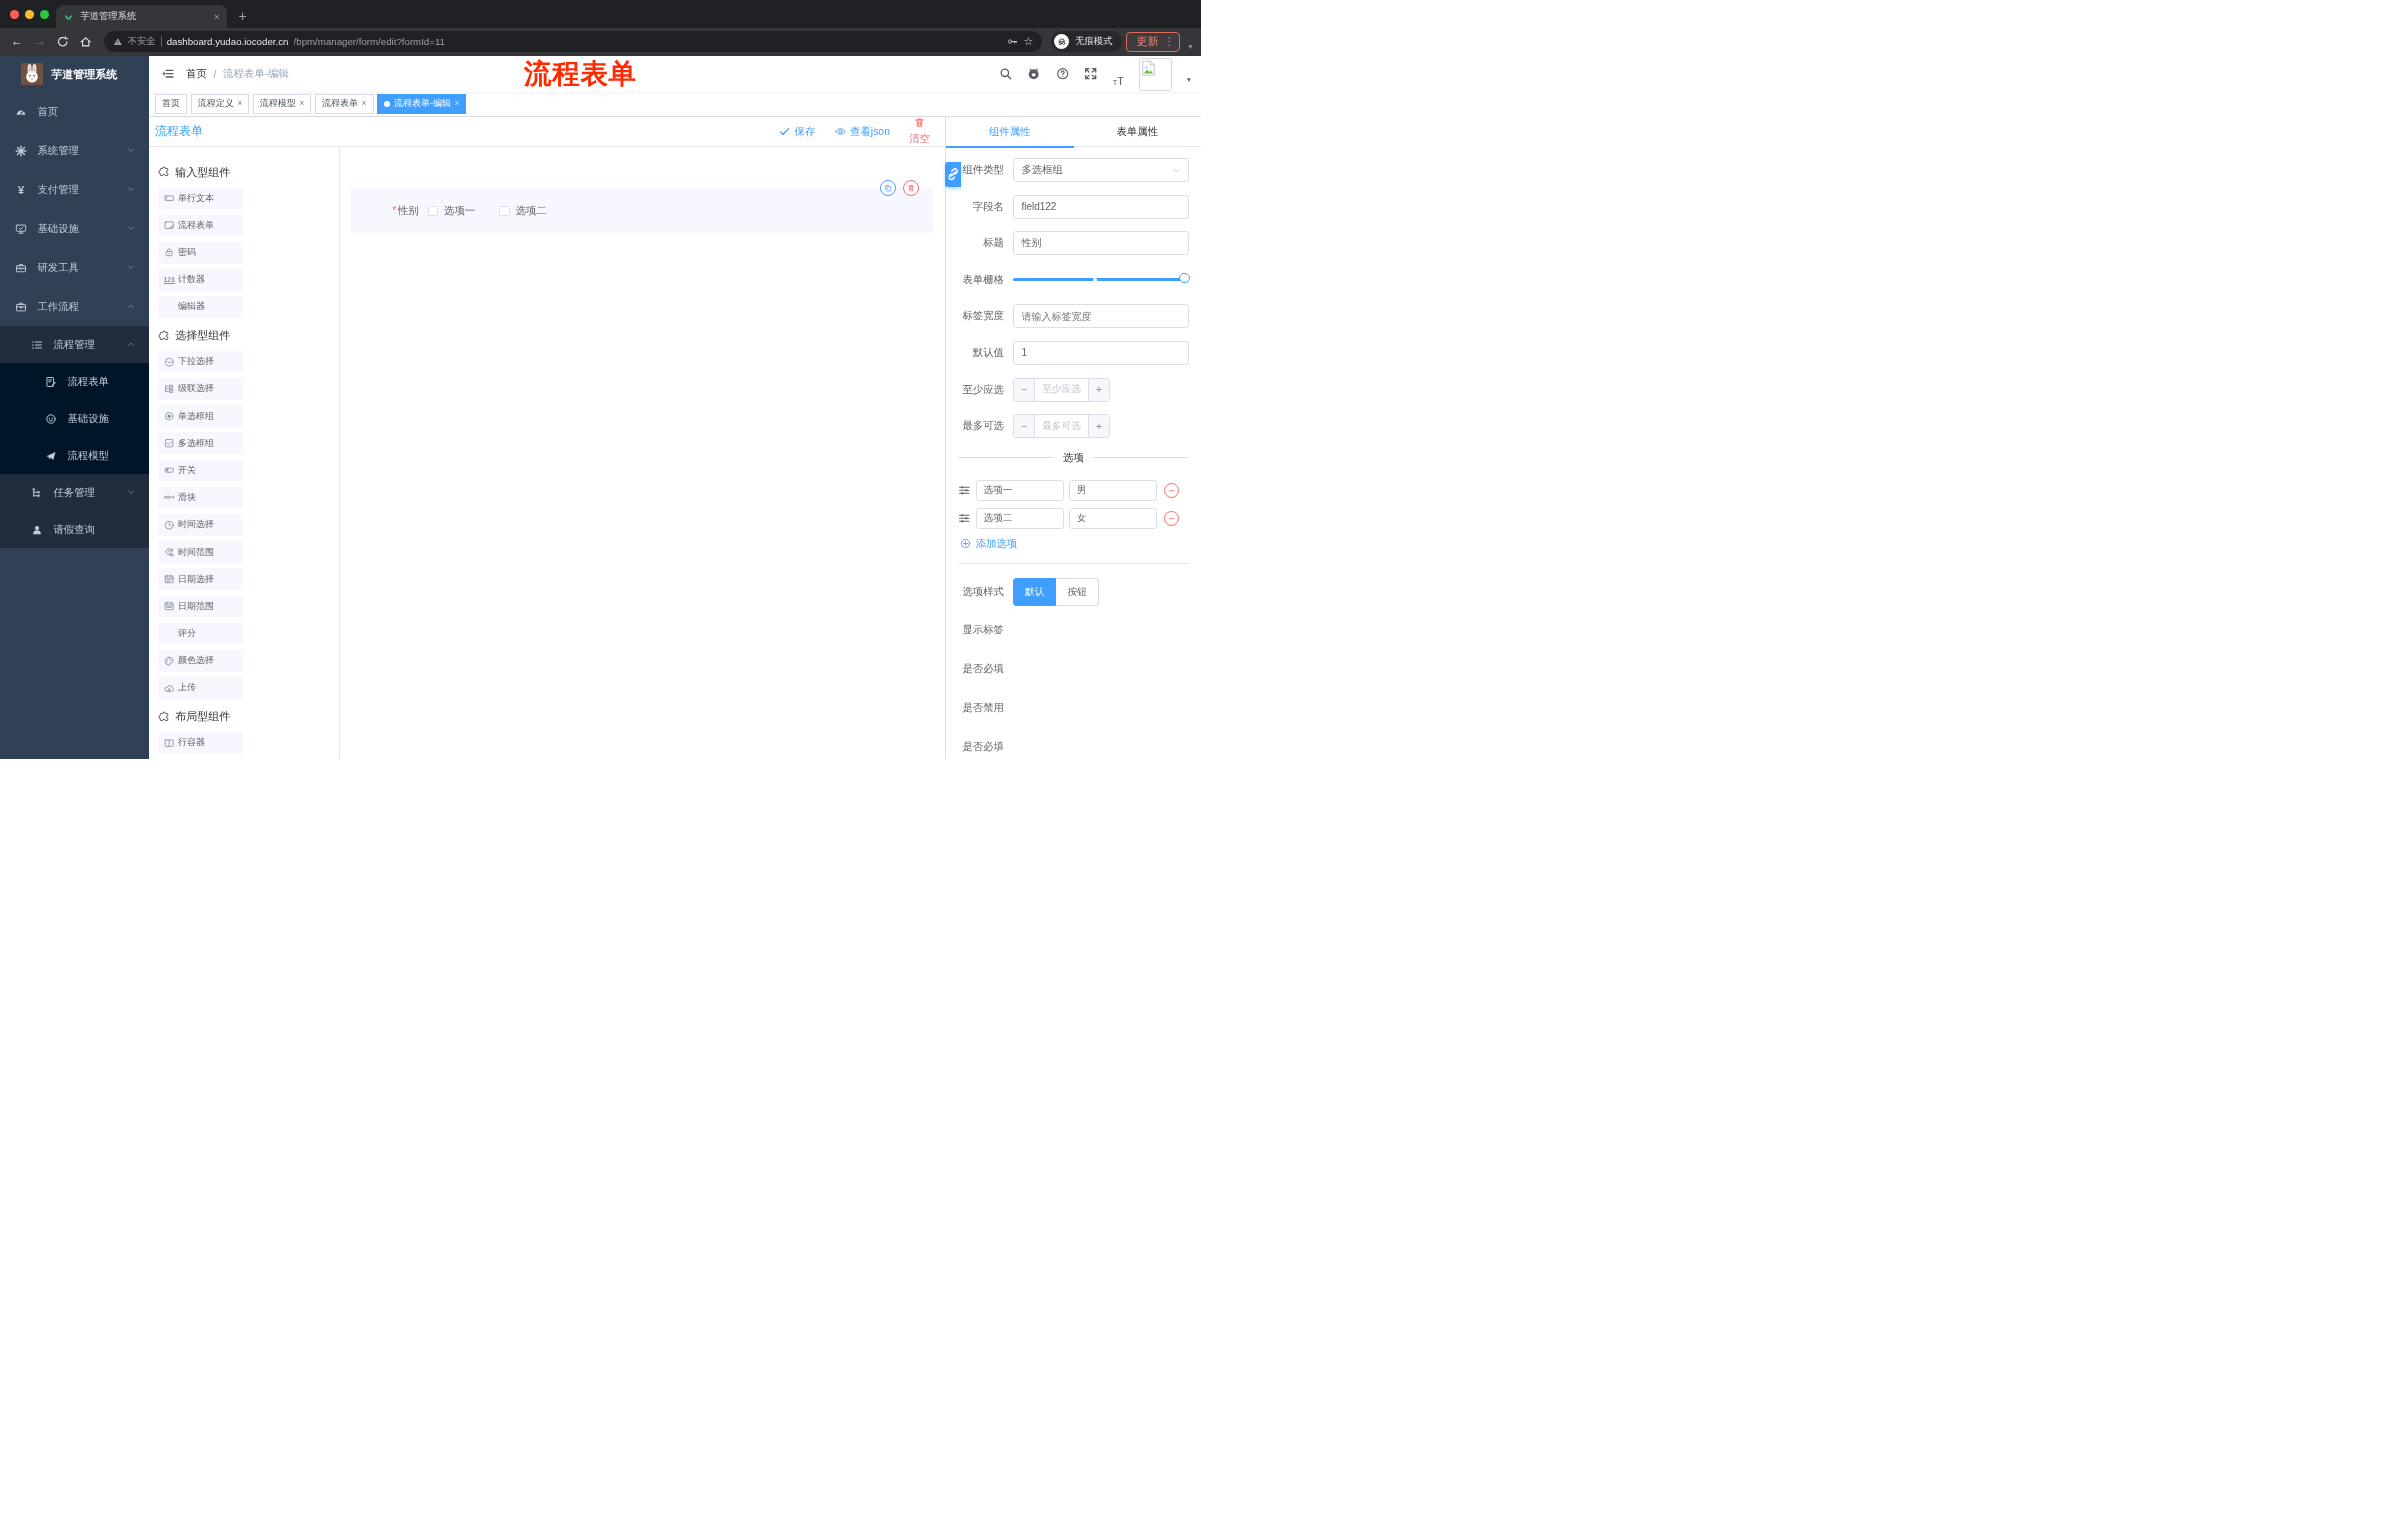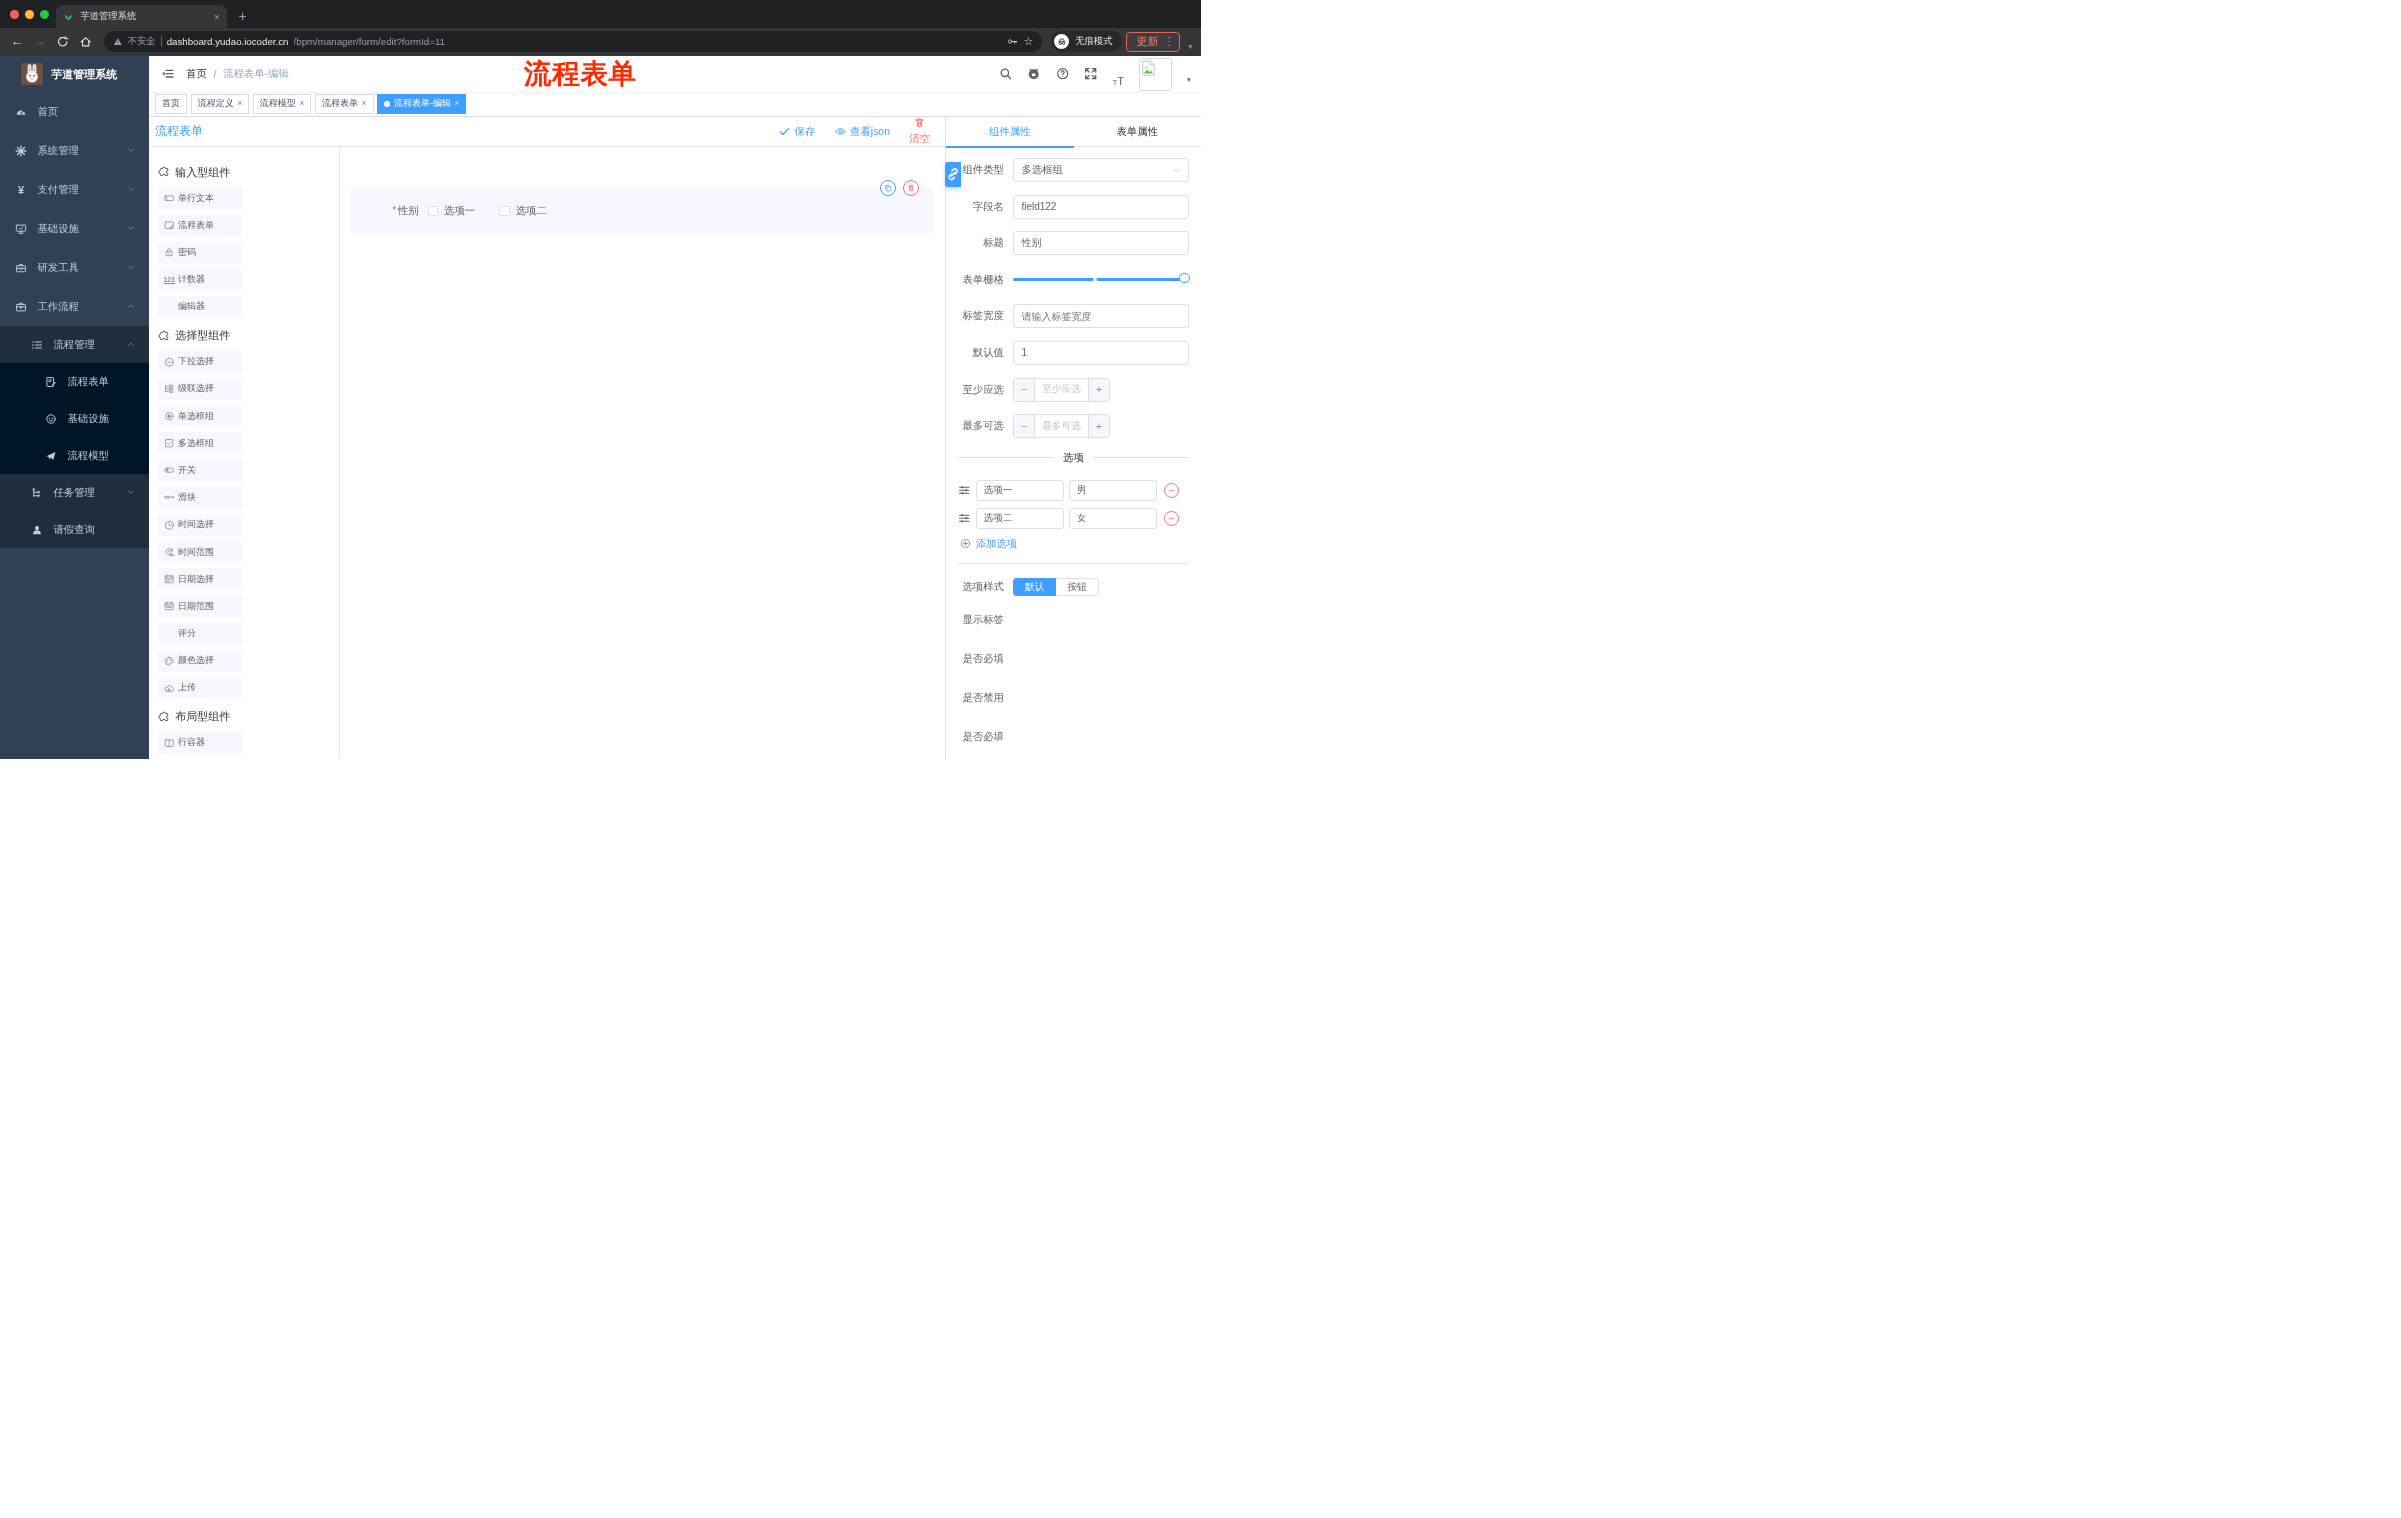--- a/index.html
+++ b/index.html
@@ -149,21 +149,21 @@
   .drag { width:12.6px; height:12.6px; color:#606266; flex-shrink:0; cursor:grab; }
   .oinp { width:88px; height:21px; border:0.7px solid #dcdfe6; border-radius:3px; padding:0 6.7px; font-size:9.7px;
     color:#606266; outline:none; font-family:inherit; }
   .ominus { width:15px; height:15px; border:1.1px solid #f56c6c; border-radius:50%; color:#f56c6c; background:#fff;
     display:flex; align-items:center; justify-content:center; flex-shrink:0; margin-left:2.2px; cursor:pointer; }
   .ominus svg { width:7.4px; height:7.4px; }
   .addopt { display:flex; align-items:center; gap:4.5px; color:#409eff; font-size:10.4px; margin:7.4px 0 1.5px 2.2px; cursor:pointer; }
   .addopt svg { width:11px; height:11px; }
   .hr2 { height:0.7px; background:#e4e7ed; margin:12px 0 15px; }
   .seg { display:flex; }
-  .segbtn { height:18px; padding:6px 11px; font-size:9.7px; display:flex; align-items:center; border:0.7px solid #dcdfe6; cursor:pointer; }
+  .segbtn { height:28px; padding:6px 11px; font-size:9.7px; display:flex; align-items:center; border:0.7px solid #dcdfe6; cursor:pointer; }
   .segbtn.on { background:#409eff; border-color:#409eff; color:#fff; border-radius:3px 0 0 3px; }
   .segbtn.off { color:#606266; border-left:none; border-radius:0 3px 3px 0; background:#fff; }
   .rrow.segrow { margin-bottom:16.3px; }
   .swrow { margin-bottom:25px; }
   .switch { width:30px; height:15px; border-radius:7.4px; position:relative; cursor:pointer; }
   .switch.on { background:#409eff; } .switch.off { background:#dcdfe6; }
   .knob { position:absolute; top:1.5px; width:12px; height:12px; border-radius:50%; background:#fff; }
   .switch.on .knob { right:1.5px; } .switch.off .knob { left:1.5px; }
   svg { display:block; }
   .micon svg,.chev svg,.nico svg,.pic svg,.drag svg,.rtag svg { width:100%; height:100%; }

